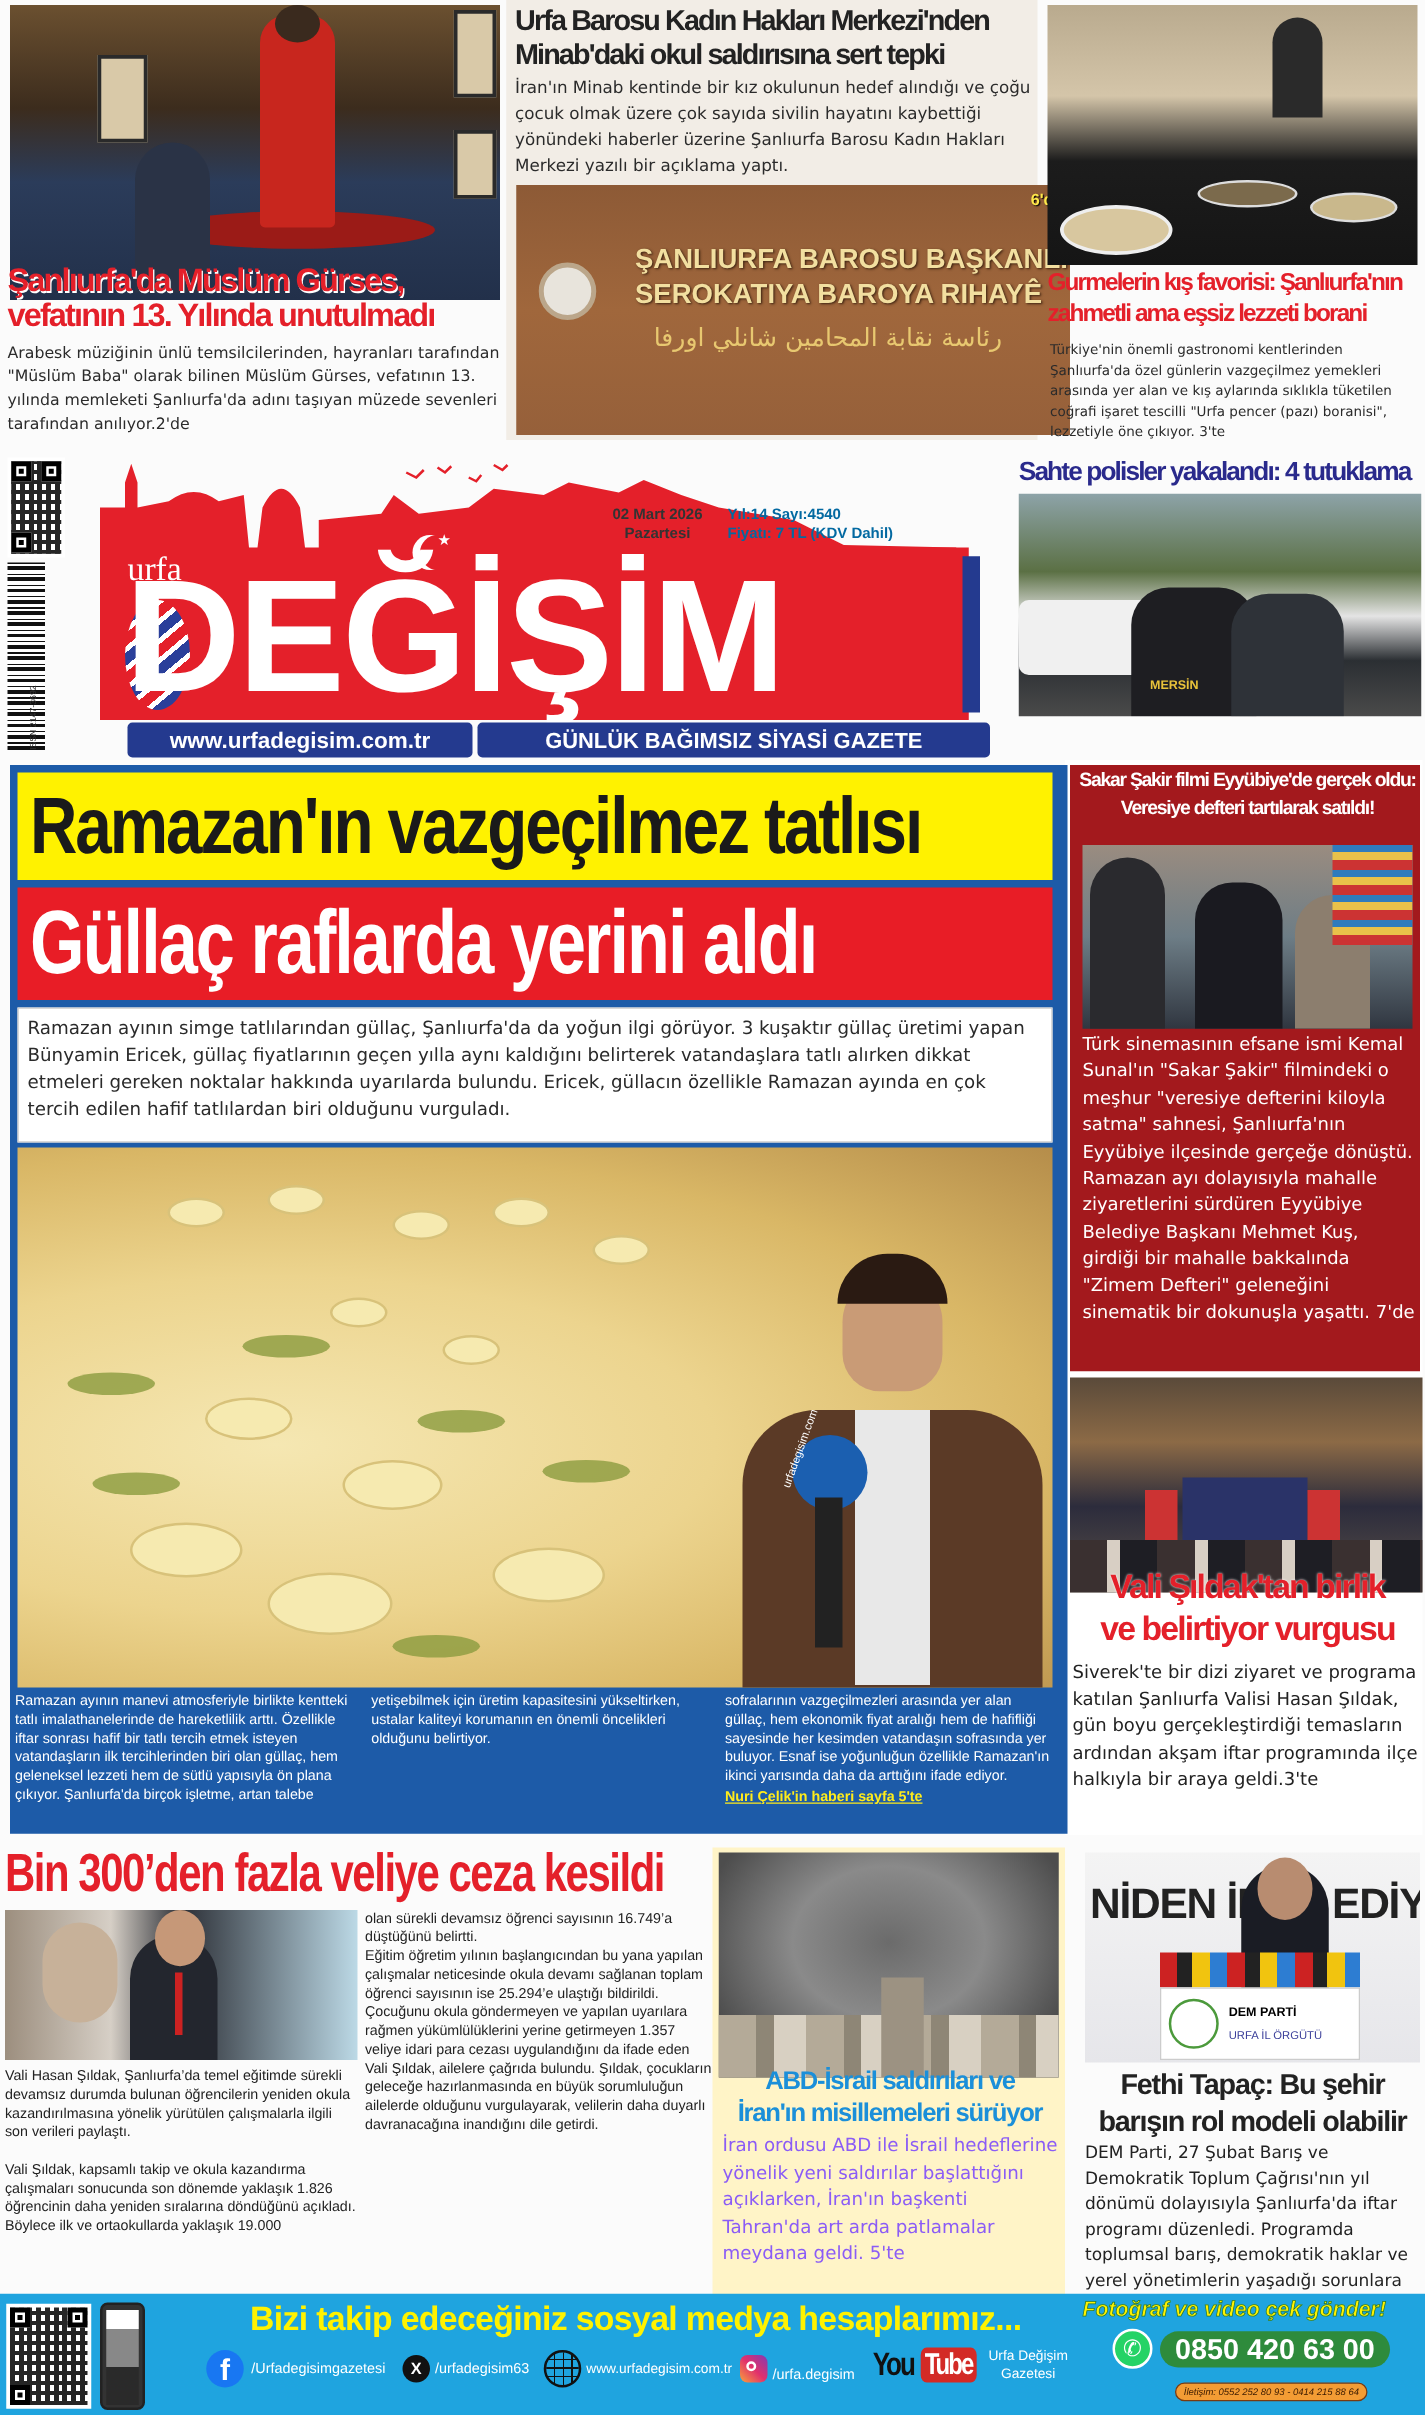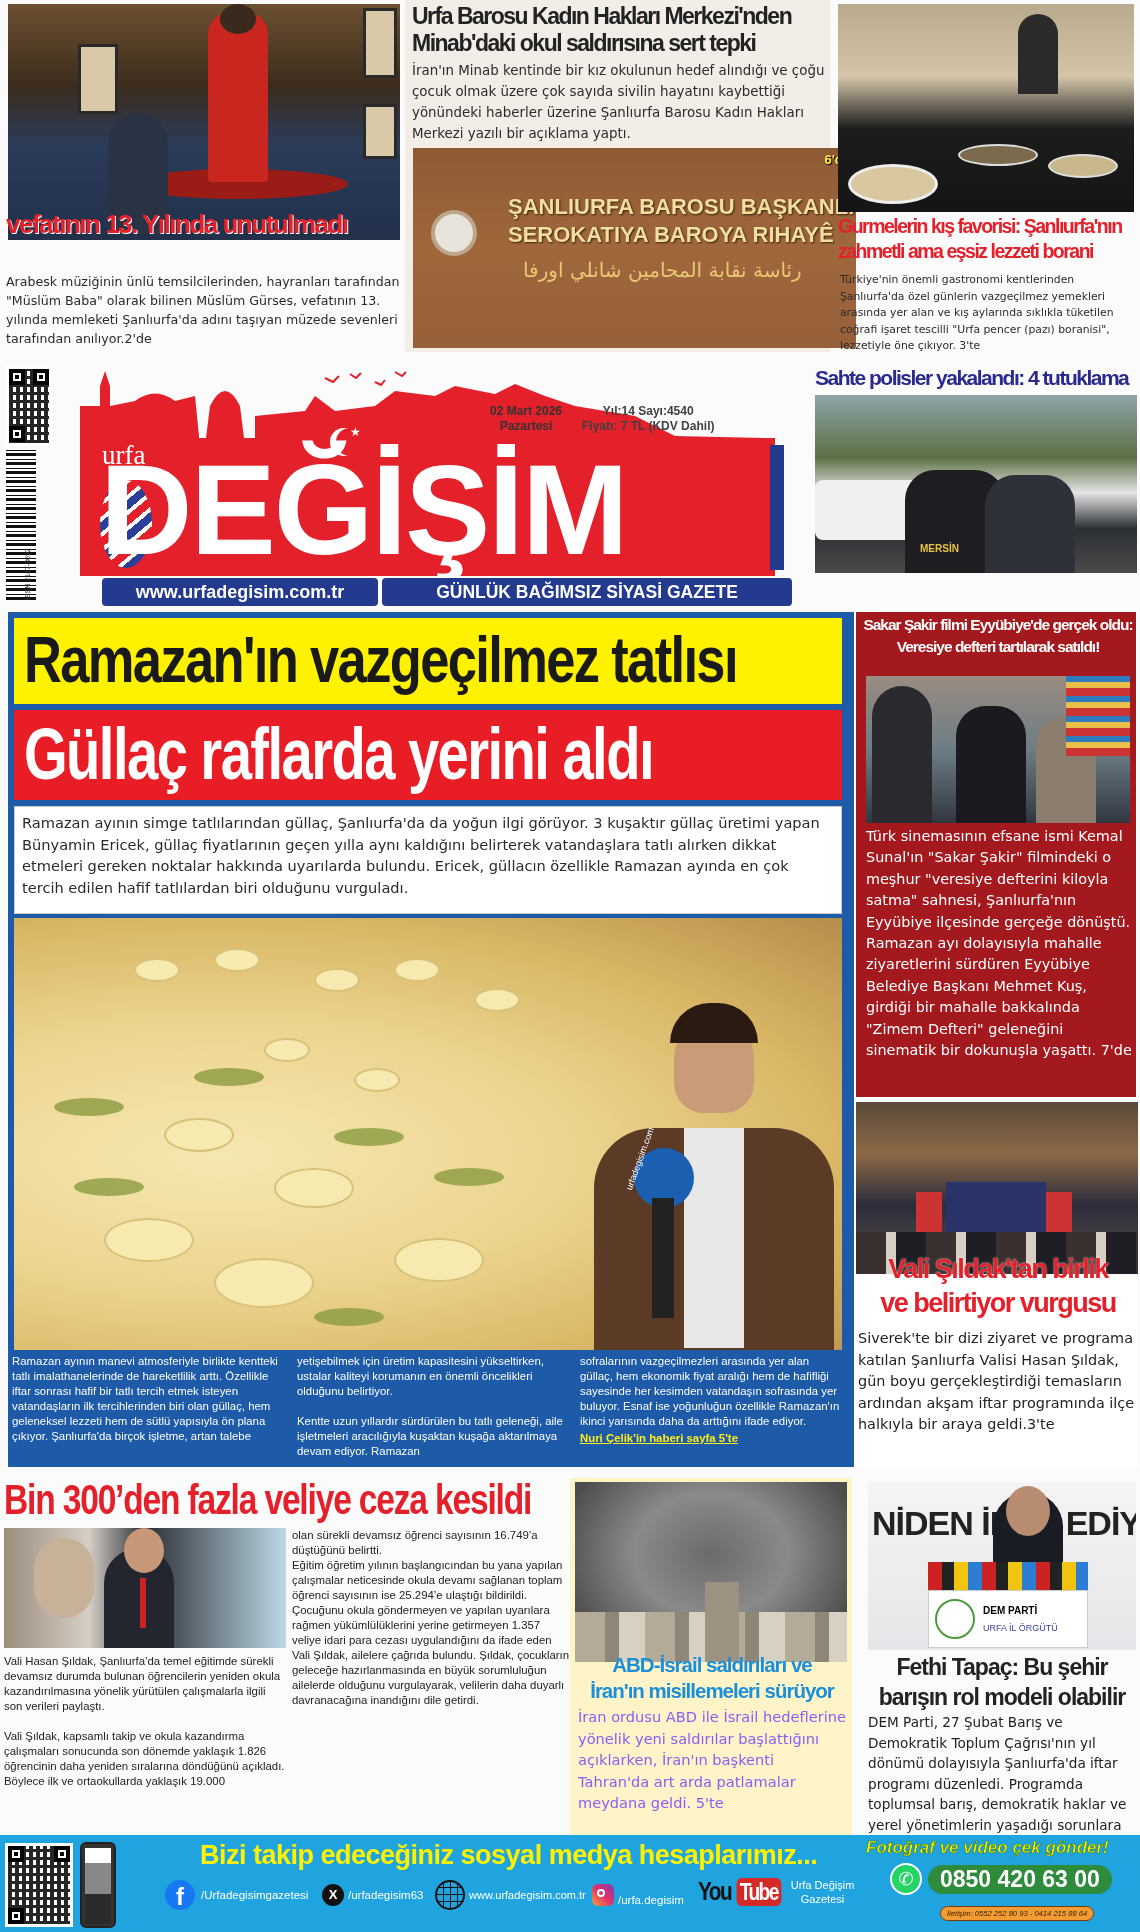--- a/index.html
+++ b/index.html
@@ -64,20 +64,21 @@
 <div class="photo" id="p-gurses">
   <div class="frame" style="left:70px;top:40px;width:40px;height:70px"></div>
   <div class="frame" style="left:355px;top:4px;width:34px;height:70px"></div>
   <div class="frame" style="left:355px;top:100px;width:34px;height:55px"></div>
   <div class="stage"></div>
   <div class="figure"></div>
   <div style="position:absolute;left:212px;top:0;width:36px;height:30px;background:#3a2a1e;border-radius:50%"></div>
   <div style="position:absolute;left:100px;top:110px;width:60px;height:120px;background:#2a3346;border-radius:30px 30px 0 0"></div>
 </div>
 <div class="abs cond" style="left:6px;top:210px;color:#e4202a;font-size:26px;line-height:28px;width:400px;text-shadow:1px 1px 0 #fff">
+  <div>Şanlıurfa'da Müslüm Gürses,</div>
   <div>vefatının 13. Yılında unutulmadı</div>
 </div>
 <div class="abs body-txt" style="left:6px;top:272px;width:395px;font-size:12.6px;line-height:19px">Arabesk müziğinin ünlü temsilcilerinden, hayranları tarafından "Müslüm Baba" olarak bilinen Müslüm Gürses, vefatının 13. yılında memleketi Şanlıurfa'da adını taşıyan müzede sevenleri tarafından anılıyor.2'de</div>
 
 <div class="abs" style="left:405px;top:0;width:425px;height:352px;background:#f2ede6"></div>
 <div class="abs cond" style="left:412px;top:3px;color:#222;font-size:23px;line-height:27px;width:420px">
   <div>Urfa Barosu Kadın Hakları Merkezi'nden</div>
   <div>Minab'daki okul saldırısına sert tepki</div>
 </div>
 <div class="abs body-txt" style="left:412px;top:60px;width:420px;font-size:13.4px;line-height:21px">İran'ın Minab kentinde bir kız okulunun hedef alındığı ve çoğu çocuk olmak üzere çok sayıda sivilin hayatını kaybettiği yönündeki haberler üzerine Şanlıurfa Barosu Kadın Hakları Merkezi yazılı bir açıklama yaptı.</div>
@@ -128,21 +129,21 @@
 <div class="mast-blue-edge"></div>
 <div class="abs" style="left:336px;top:428px;width:28px;height:28px;border-radius:50%;box-shadow:-6px 0 0 0 #fff"></div>
 <div class="abs" style="left:350px;top:425px;color:#fff;font-size:12px">★</div>
 <div class="abs" style="left:102px;top:440px;color:#fff;font-family:'Liberation Serif',serif;font-size:27px">urfa</div>
 <div class="abs" style="left:100px;top:480px;width:52px;height:88px;border-radius:50%;background:repeating-linear-gradient(-40deg,#e4202a 0 8px,#fff 8px 12px,#2a3f9a 12px 20px,#fff 20px 24px)"></div>
 <div class="abs" style="left:100px;top:440px;color:#fff;font-weight:bold;font-size:128px;line-height:140px;letter-spacing:-2px;width:680px">DEĞİŞİM</div>
 <div class="abs" style="left:490px;top:404px;font-size:12px;font-weight:bold;color:#333;text-align:center;line-height:15px">
   <div>02 Mart 2026</div>
   <div>Pazartesi</div>
 </div>
-<div class="abs" style="left:582px;top:404px;font-size:12px;font-weight:bold;color:#404040;text-align:center;line-height:15px">
+<div class="abs" style="left:582px;top:404px;font-size:12px;font-weight:bold;color:#0369a1;line-height:15px">
   <div>Yıl:14 Sayı:4540</div>
   <div>Fiyatı: 7 TL (KDV Dahil)</div>
 </div>
 <div class="mast-blue-l">
   <div style="color:#fff;font-weight:bold;font-size:18px;line-height:28px;text-align:center">www.urfadegisim.com.tr</div>
 </div>
 <div class="mast-blue-r">
   <div style="color:#fff;font-weight:bold;font-size:17.5px;line-height:28px;text-align:center">GÜNLÜK BAĞIMSIZ SİYASİ GAZETE</div>
 </div>
 
@@ -180,21 +181,20 @@
     <div style="position:absolute;left:110px;top:170px;width:60px;height:220px;background:#e8e8e8"></div>
     <div style="position:absolute;left:60px;top:190px;width:60px;height:60px;border-radius:50%;background:#1b5fb0"></div>
     <div style="position:absolute;left:78px;top:240px;width:22px;height:120px;background:#222"></div>
   </div>
   <div class="abs" style="left:610px;top:270px;color:#fff;font-size:9px;transform:rotate(-70deg);transform-origin:left top">urfadegisim.com</div>
 </div>
 
 <div class="abs small-txt" style="left:12px;top:1354px;width:268px;color:#fff">Ramazan ayının manevi atmosferiyle birlikte kentteki tatlı imalathanelerinde de hareketlilik arttı. Özellikle iftar sonrası hafif bir tatlı tercih etmek isteyen vatandaşların ilk tercihlerinden biri olan güllaç, hem geleneksel lezzeti hem de sütlü yapısıyla ön plana çıkıyor. Şanlıurfa'da birçok işletme, artan talebe</div>
 <div class="abs small-txt" style="left:297px;top:1354px;width:268px;color:#fff">
   <div>yetişebilmek için üretim kapasitesini yükseltirken, ustalar kaliteyi korumanın en önemli öncelikleri olduğunu belirtiyor.</div>
-  <div style="margin-top:15px">Kentte uzun yıllardır sürdürülen bu tatlı geleneği, aile işletmeleri aracılığıyla kuşaktan kuşağa aktarılmaya devam ediyor. Ramazan</div>
 </div>
 <div class="abs small-txt" style="left:580px;top:1354px;width:262px;color:#fff">
   <div>sofralarının vazgeçilmezleri arasında yer alan güllaç, hem ekonomik fiyat aralığı hem de hafifliği sayesinde her kesimden vatandaşın sofrasında yer buluyor. Esnaf ise yoğunluğun özellikle Ramazan'ın ikinci yarısında daha da arttığını ifade ediyor.</div>
   <div style="color:#ffec1a;font-weight:bold;text-decoration:underline;margin-top:2px">Nuri Çelik'in haberi sayfa 5'te</div>
 </div>
 
 <div class="right-frame"></div>
 <div class="abs" style="left:848px;top:612px;width:6px;height:855px;background:#1d5ba8"></div>
 <div class="sakar-box"></div>
 <div class="abs cond" style="left:858px;top:614px;width:280px;color:#fff;font-size:15.5px;line-height:22px;text-align:center;letter-spacing:-1px">

